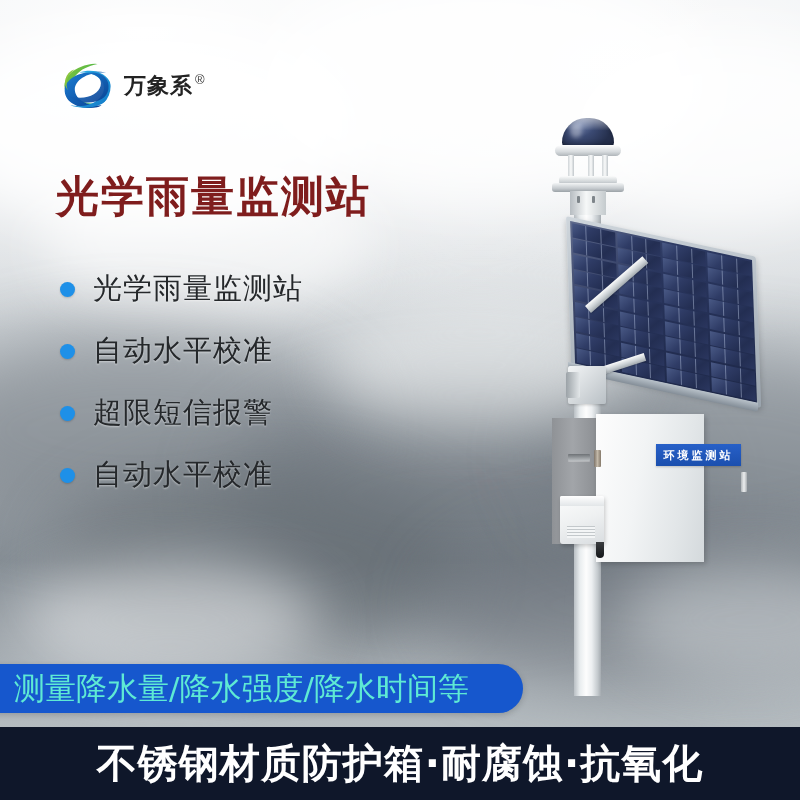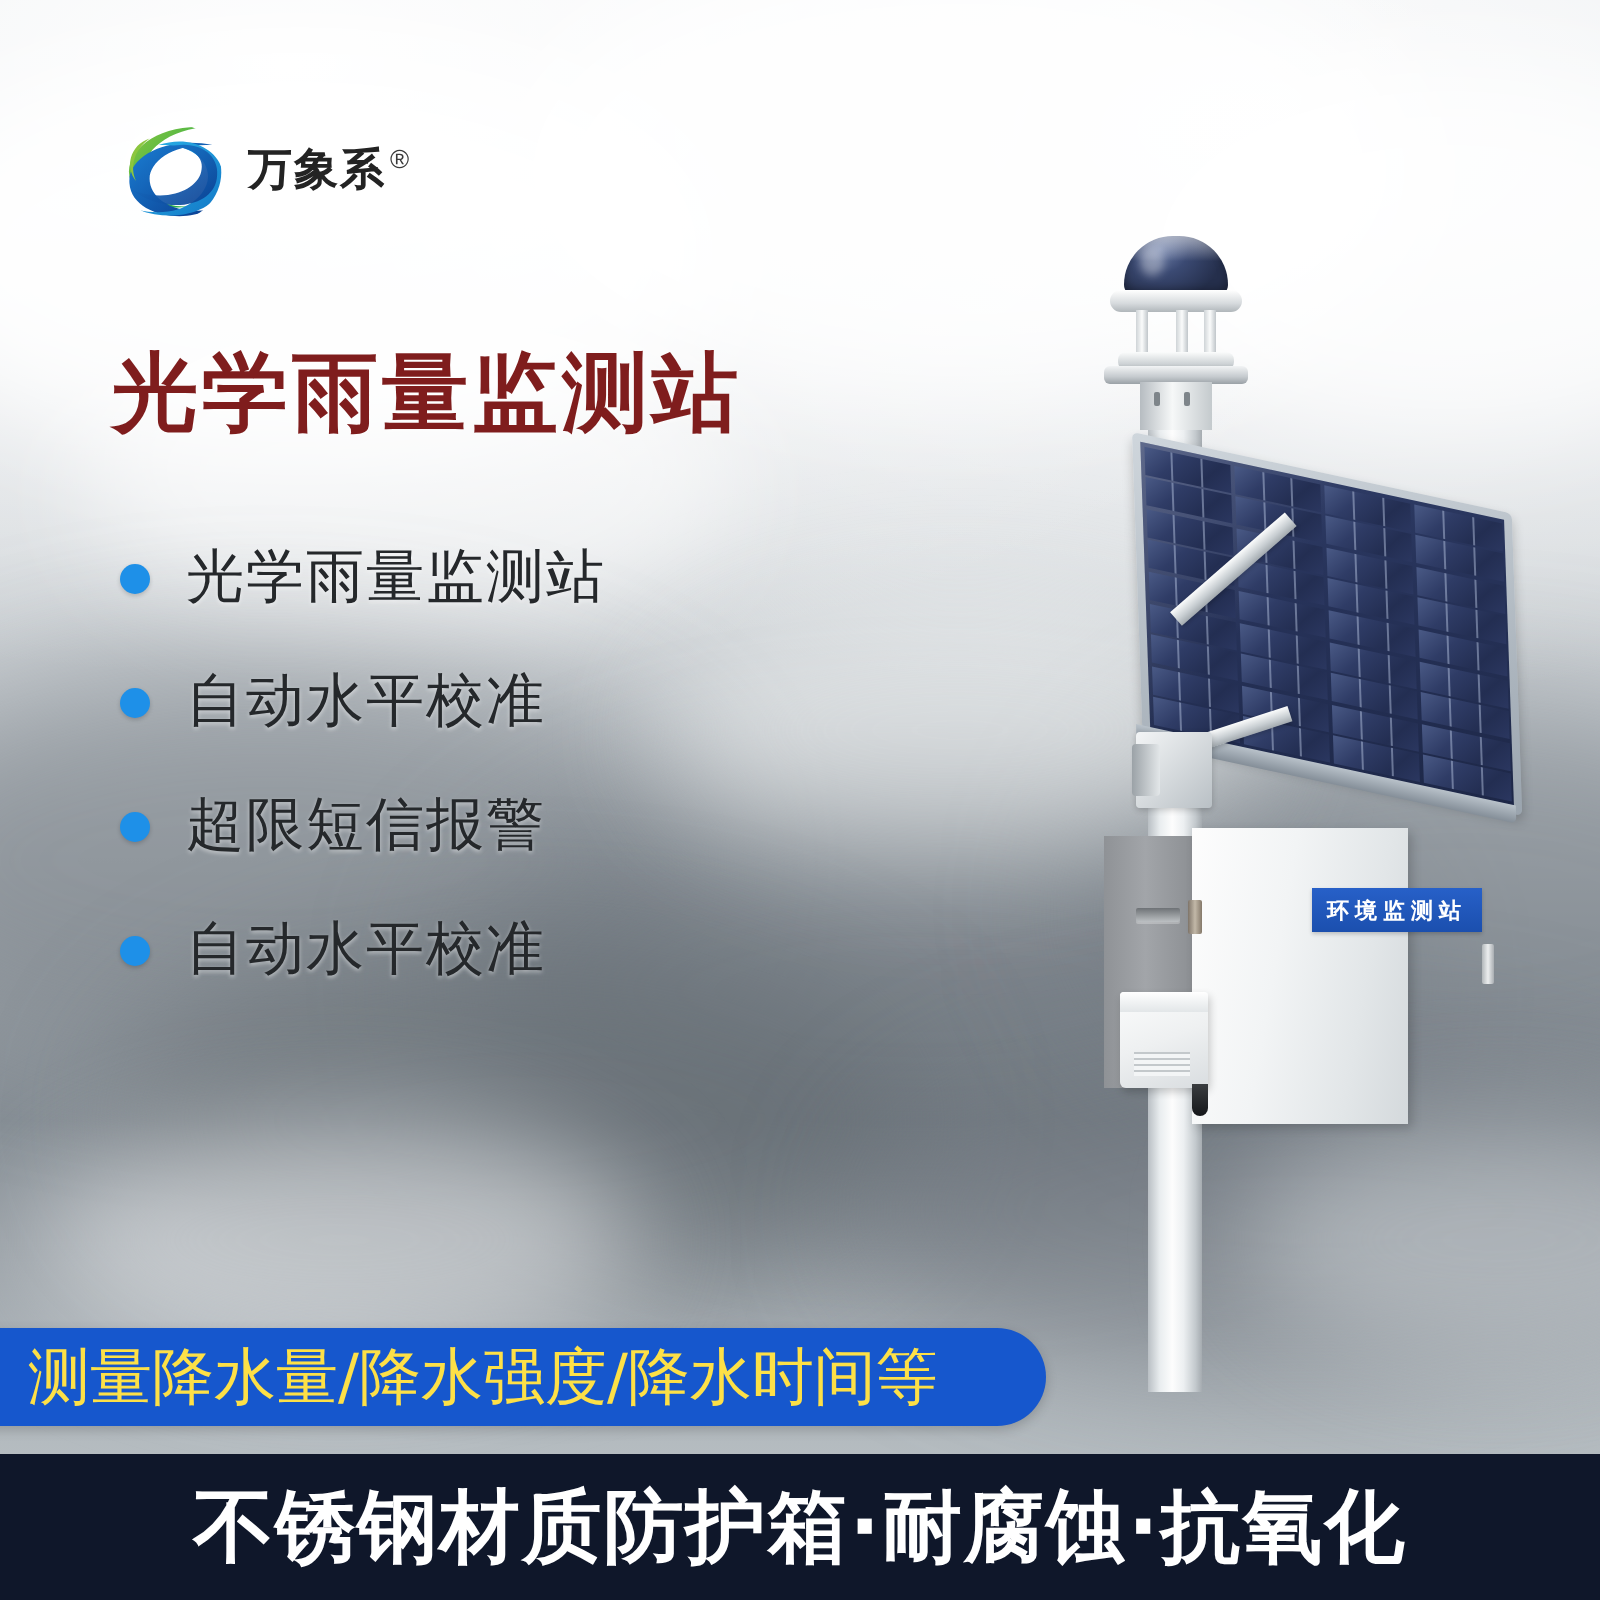--- a/index.html
+++ b/index.html
@@ -159,21 +159,21 @@
   .louver{position:absolute;left:7px;top:30px;width:28px;height:12px;
     background:repeating-linear-gradient(180deg,#c3c8cb 0 1px,#f3f5f6 1px 3px);}
   .box-cable{position:absolute;left:44px;top:124px;width:8px;height:16px;
     background:linear-gradient(180deg,#3a3d40,#15171a);border-radius:0 0 4px 4px;}
 
   
   .pill{position:absolute;left:-14px;top:664px;width:537px;height:49px;
     background:#1657cd;border-radius:0 26px 26px 0;
     display:flex;align-items:center;padding-left:28px;box-sizing:border-box;
     box-shadow:0 2px 6px rgba(0,0,0,.18);}
-  .pill span{color:#fde047;font-size:31px;letter-spacing:0px;font-weight:500;
+  .pill span{color:#5eead4;font-size:31px;letter-spacing:0px;font-weight:500;
     font-family:"DejaVu Sans","Liberation Sans",sans-serif;}
 
   
   .bottom-bar{position:absolute;left:0;top:727px;width:800px;height:73px;
     background:#0f172a;display:flex;align-items:center;justify-content:center;}
   .bottom-bar span{color:#ffffff;font-size:40px;font-weight:bold;letter-spacing:1px;
     font-family:"DejaVu Sans","Liberation Sans",sans-serif;}
 </style>
 </head>
 <body>

